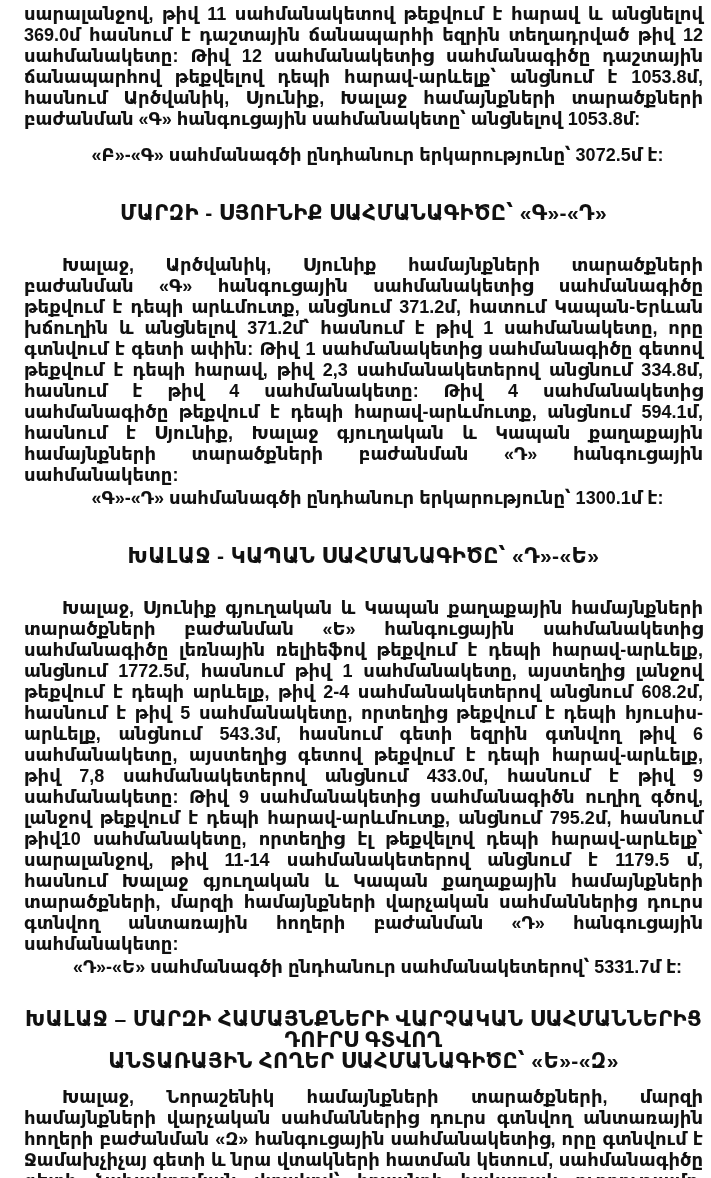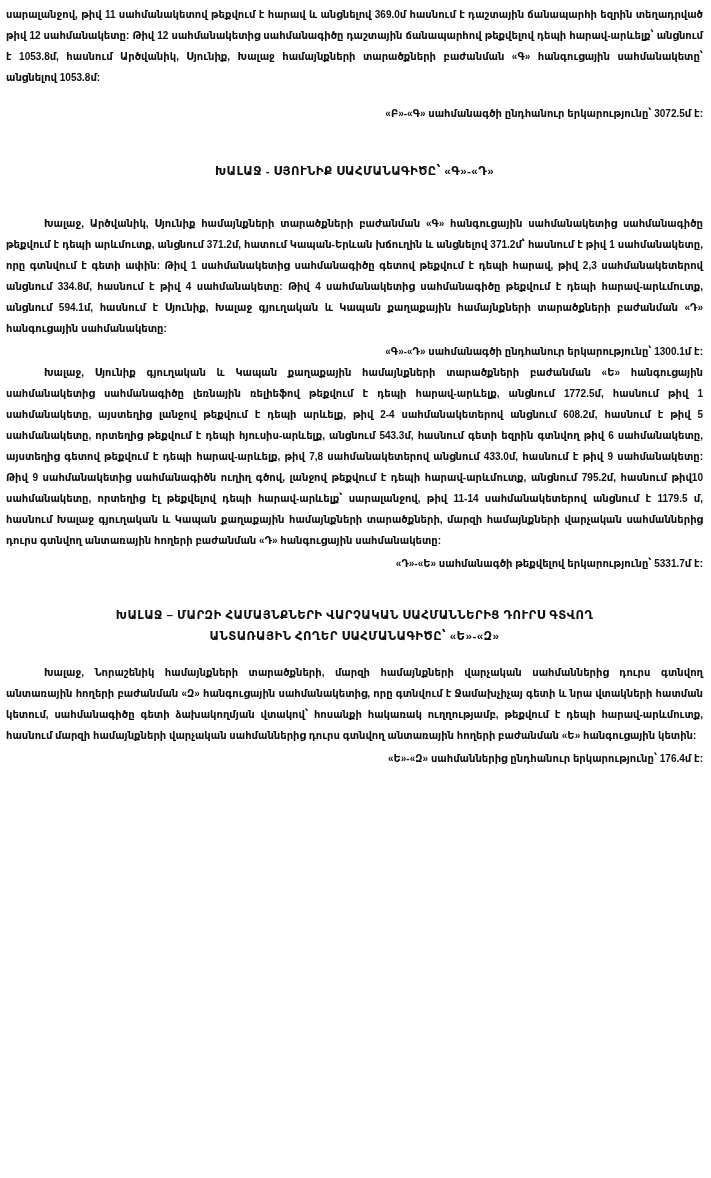--- a/index.html
+++ b/index.html
@@ -4,43 +4,43 @@
 <style>
   html, body {
     margin: 0;
     padding: 0;
     background: #ffffff;
   }
   .page {
     width: 711px;
     height: 1178px;
     box-sizing: border-box;
-    padding: 4px 8px 0 6px;
+    padding: 4px 8px 0 24px;
     background: #ffffff;
     color: #111111;
     font-family: "Liberation Sans", "DejaVu Sans", sans-serif;
     font-weight: bold;
-    font-size: 10px;
+    font-size: 18px;
     line-height: 21px;
     overflow: hidden;
     -webkit-font-smoothing: none;
   }
   .para {
     text-align: justify;
     text-indent: 38px;
     margin: 0;
     white-space: pre-line;
   }
   .para.no-indent {
     text-indent: 0;
   }
   .summary {
     margin: 15px 0 0 0;
     padding-left: 28px;
-    text-align: right;
+    text-align: center;
   }
   .summary.tight {
     margin-top: 2px;
   }
   .heading {
     text-align: center;
     margin: 36px 0 32px 0;
     letter-spacing: 0.4px;
     white-space: pre-line;
   }
@@ -50,30 +50,31 @@
 </style>
 </head>
 <body>
 
 <div class="page">
 
   <p class="para no-indent">սարալանջով, թիվ 11 սահմանակետով թեքվում է հարավ և անցնելով 369.0մ հասնում է դաշտային ճանապարհի եզրին տեղադրված թիվ 12 սահմանակետը: Թիվ 12 սահմանակետից սահմանագիծը դաշտային ճանապարհով թեքվելով դեպի հարավ-արևելք՝ անցնում է 1053.8մ, հասնում Արծվանիկ, Սյունիք, Խալաջ համայնքների տարածքների բաժանման «Գ» հանգուցային սահմանակետը՝ անցնելով 1053.8մ:</p>
 
   <p class="summary">«Բ»-«Գ» սահմանագծի ընդհանուր երկարությունը՝ 3072.5մ է:</p>
 
-  <h3 class="heading">ԽԱԼԱՋ - ՍՅՈՒՆԻՔ ՍԱՀՄԱՆԱԳԻԾԸ՝ «Գ»-«Դ»</h3>
+  <h3 class="heading">ՄԱՐԶԻ - ՍՅՈՒՆԻՔ ՍԱՀՄԱՆԱԳԻԾԸ՝ «Գ»-«Դ»</h3>
 
   <p class="para">Խալաջ, Արծվանիկ, Սյունիք համայնքների տարածքների բաժանման «Գ» հանգուցային սահմանակետից սահմանագիծը թեքվում է դեպի արևմուտք, անցնում 371.2մ, հատում Կապան-Երևան խճուղին և անցնելով 371.2մ՝ հասնում է թիվ 1 սահմանակետը, որը գտնվում է գետի ափին: Թիվ 1 սահմանակետից սահմանագիծը գետով թեքվում է դեպի հարավ, թիվ 2,3 սահմանակետերով անցնում 334.8մ, հասնում է թիվ 4 սահմանակետը: Թիվ 4 սահմանակետից սահմանագիծը թեքվում է դեպի հարավ-արևմուտք, անցնում 594.1մ, հասնում է Սյունիք, Խալաջ գյուղական և Կապան քաղաքային համայնքների տարածքների բաժանման «Դ» հանգուցային սահմանակետը:</p>
 
   <p class="summary tight">«Գ»-«Դ» սահմանագծի ընդհանուր երկարությունը՝ 1300.1մ է:</p>
 
+  <h3 class="heading">ԽԱԼԱՋ - ԿԱՊԱՆ ՍԱՀՄԱՆԱԳԻԾԸ՝ «Դ»-«Ե»</h3>
 
   <p class="para">Խալաջ, Սյունիք գյուղական և Կապան քաղաքային համայնքների տարածքների բաժանման «Ե» հանգուցային սահմանակետից սահմանագիծը լեռնային ռելիեֆով թեքվում է դեպի հարավ-արևելք, անցնում 1772.5մ, հասնում թիվ 1 սահմանակետը, այստեղից լանջով թեքվում է դեպի արևելք, թիվ 2-4 սահմանակետերով անցնում 608.2մ, հասնում է թիվ 5 սահմանակետը, որտեղից թեքվում է դեպի հյուսիս-արևելք, անցնում 543.3մ, հասնում գետի եզրին գտնվող թիվ 6 սահմանակետը, այստեղից գետով թեքվում է դեպի հարավ-արևելք, թիվ 7,8 սահմանակետերով անցնում 433.0մ, հասնում է թիվ 9 սահմանակետը: Թիվ 9 սահմանակետից սահմանագիծն ուղիղ գծով, լանջով թեքվում է դեպի հարավ-արևմուտք, անցնում 795.2մ, հասնում թիվ10 սահմանակետը, որտեղից էլ թեքվելով դեպի հարավ-արևելք՝ սարալանջով, թիվ 11-14 սահմանակետերով անցնում է 1179.5 մ, հասնում Խալաջ գյուղական և Կապան քաղաքային համայնքների տարածքների, մարզի համայնքների վարչական սահմաններից դուրս գտնվող անտառային հողերի բաժանման «Դ» հանգուցային սահմանակետը:</p>
 
-  <p class="summary tight">«Դ»-«Ե» սահմանագծի թեքվելով երկարությունը՝ 5331.7մ է:</p>
+  <p class="summary tight">«Դ»-«Ե» սահմանագծի ընդհանուր սահմանակետերով՝ 5331.7մ է:</p>
 
   <h3 class="heading two-line">ԽԱԼԱՋ – ՄԱՐԶԻ ՀԱՄԱՅՆՔՆԵՐԻ ՎԱՐՉԱԿԱՆ ՍԱՀՄԱՆՆԵՐԻՑ ԴՈՒՐՍ ԳՏՎՈՂ
 ԱՆՏԱՌԱՅԻՆ ՀՈՂԵՐ ՍԱՀՄԱՆԱԳԻԾԸ՝ «Ե»-«Զ»</h3>
 
   <p class="para">Խալաջ, Նորաշենիկ համայնքների տարածքների, մարզի համայնքների վարչական սահմաններից դուրս գտնվող անտառային հողերի բաժանման «Զ» հանգուցային սահմանակետից, որը գտնվում է Ջամախչիչայ գետի և նրա վտակների հատման կետում, սահմանագիծը գետի ձախակողմյան վտակով՝ հոսանքի հակառակ ուղղությամբ, թեքվում է դեպի հարավ-արևմուտք, հասնում մարզի համայնքների վարչական սահմաններից դուրս գտնվող անտառային հողերի բաժանման «Ե» հանգուցային կետին:</p>
 
   <p class="summary tight">«Ե»-«Զ» սահմաններից ընդհանուր երկարությունը՝ 176.4մ է:</p>
 
 </div>
 

